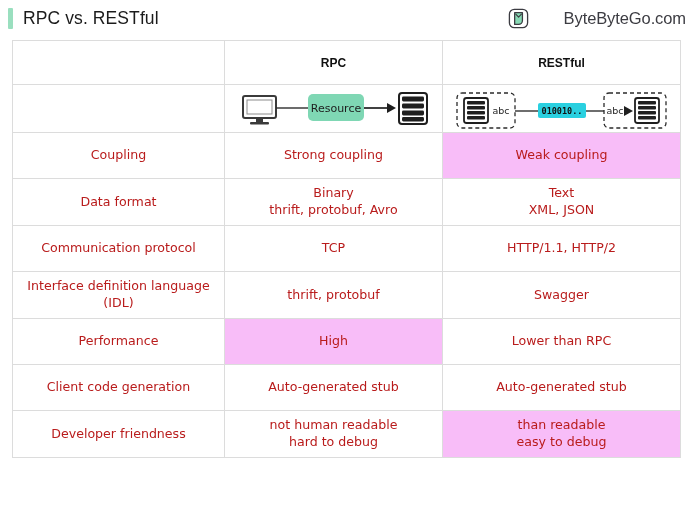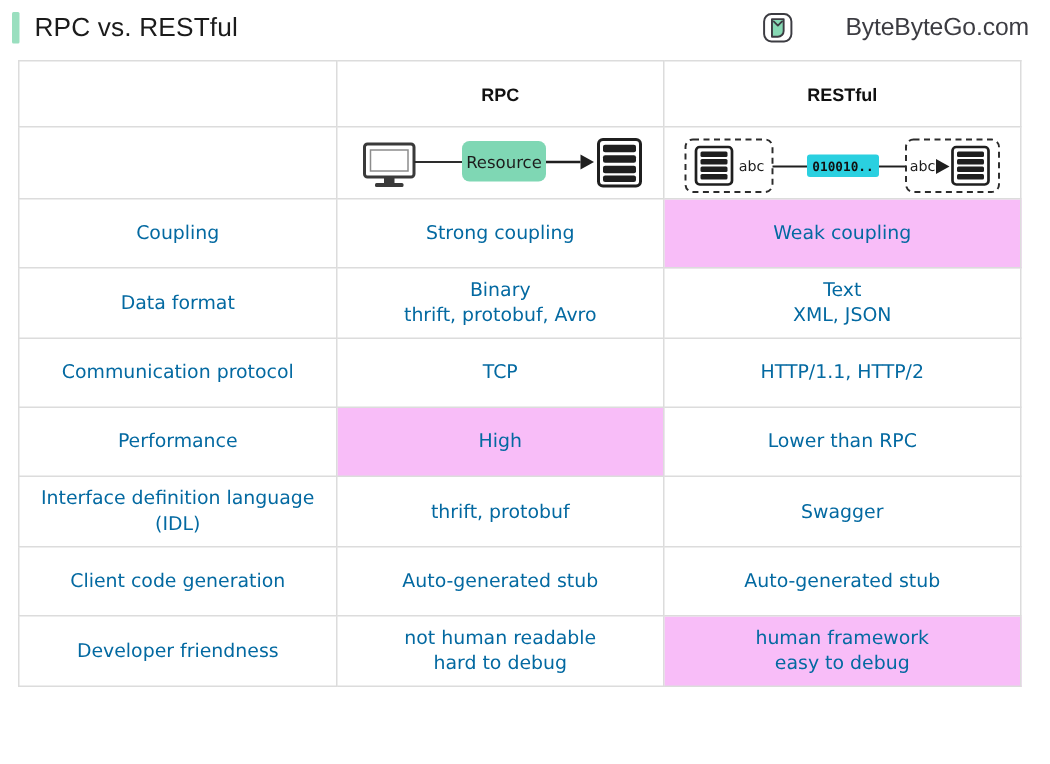--- a/index.html
+++ b/index.html
@@ -96,21 +96,21 @@
     font-size: 12px;
     color: #111;
   }
   .diagram-row td {
     height: 47px;
   }
   .body-cell {
     height: 45px;
     font-family: "Comic Sans MS", "DejaVu Sans", sans-serif;
     font-size: 12.6px;
-    color: #0369a1;
+    color: #b91c1c;
     line-height: 1.34;
     padding: 3px 6px;
   }
   .body-cell.two-line { height: 46px; }
   .hl { background: #f8bdf8 !important; }
   .cell-line { display: block; }
 
   
   .diagram {
     display: flex;
@@ -257,47 +257,47 @@
         </td>
       </tr>
 
       <tr>
         <td class="body-cell">Communication protocol</td>
         <td class="body-cell">TCP</td>
         <td class="body-cell">HTTP/1.1, HTTP/2</td>
       </tr>
 
       <tr>
+        <td class="body-cell two-line">
+          <span class="cell-line">Interface definition language</span>
+          <span class="cell-line">(IDL)</span>
+        </td>
+        <td class="body-cell two-line">thrift, protobuf</td>
+        <td class="body-cell two-line">Swagger</td>
+      </tr>
+
+      <tr>
         <td class="body-cell">Performance</td>
         <td class="body-cell hl">High</td>
         <td class="body-cell">Lower than RPC</td>
-      </tr>
-
-      <tr>
-        <td class="body-cell two-line">
-          <span class="cell-line">Interface definition language</span>
-          <span class="cell-line">(IDL)</span>
-        </td>
-        <td class="body-cell two-line">thrift, protobuf</td>
-        <td class="body-cell two-line">Swagger</td>
       </tr>
 
       <tr>
         <td class="body-cell">Client code generation</td>
         <td class="body-cell">Auto-generated stub</td>
         <td class="body-cell">Auto-generated stub</td>
       </tr>
 
 
       <tr>
         <td class="body-cell two-line">Developer friendness</td>
         <td class="body-cell two-line">
           <span class="cell-line">not human readable</span>
           <span class="cell-line">hard to debug</span>
         </td>
         <td class="body-cell two-line hl">
-          <span class="cell-line">human framework</span>
+          <span class="cell-line">than readable</span>
           <span class="cell-line">easy to debug</span>
         </td>
       </tr>
     </tbody>
   </table>
 </div>
 
 </body></html>

